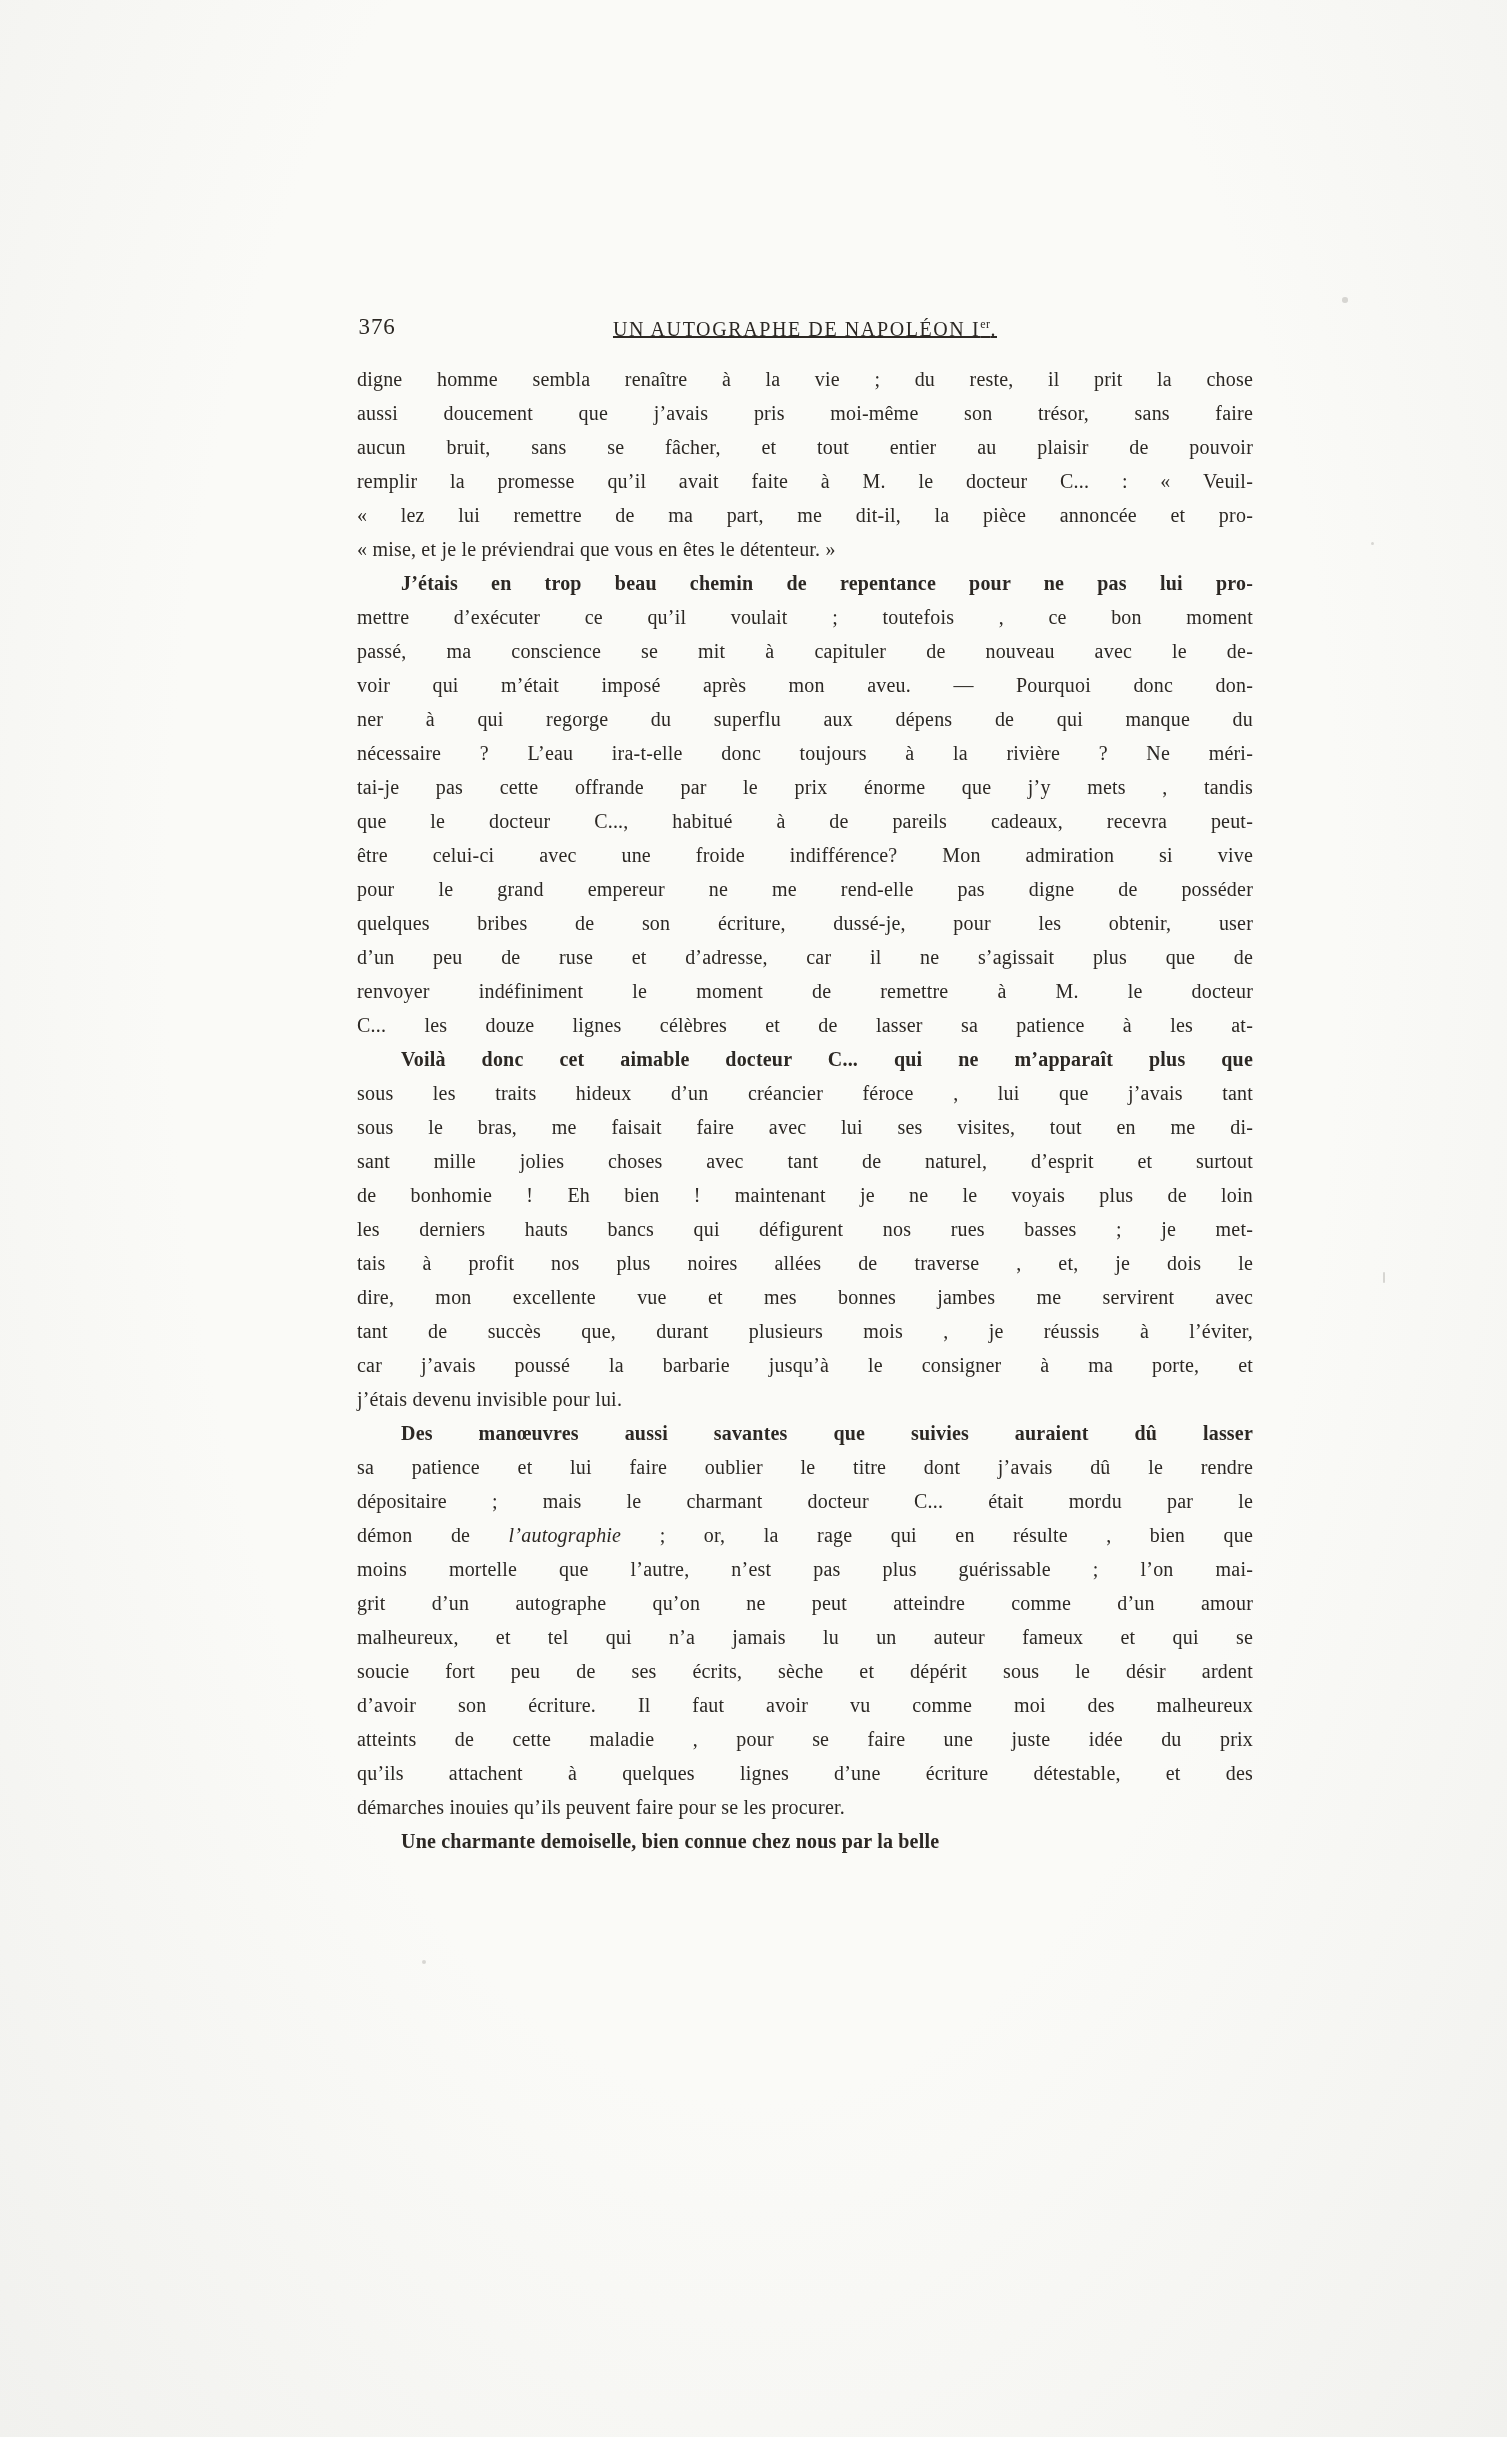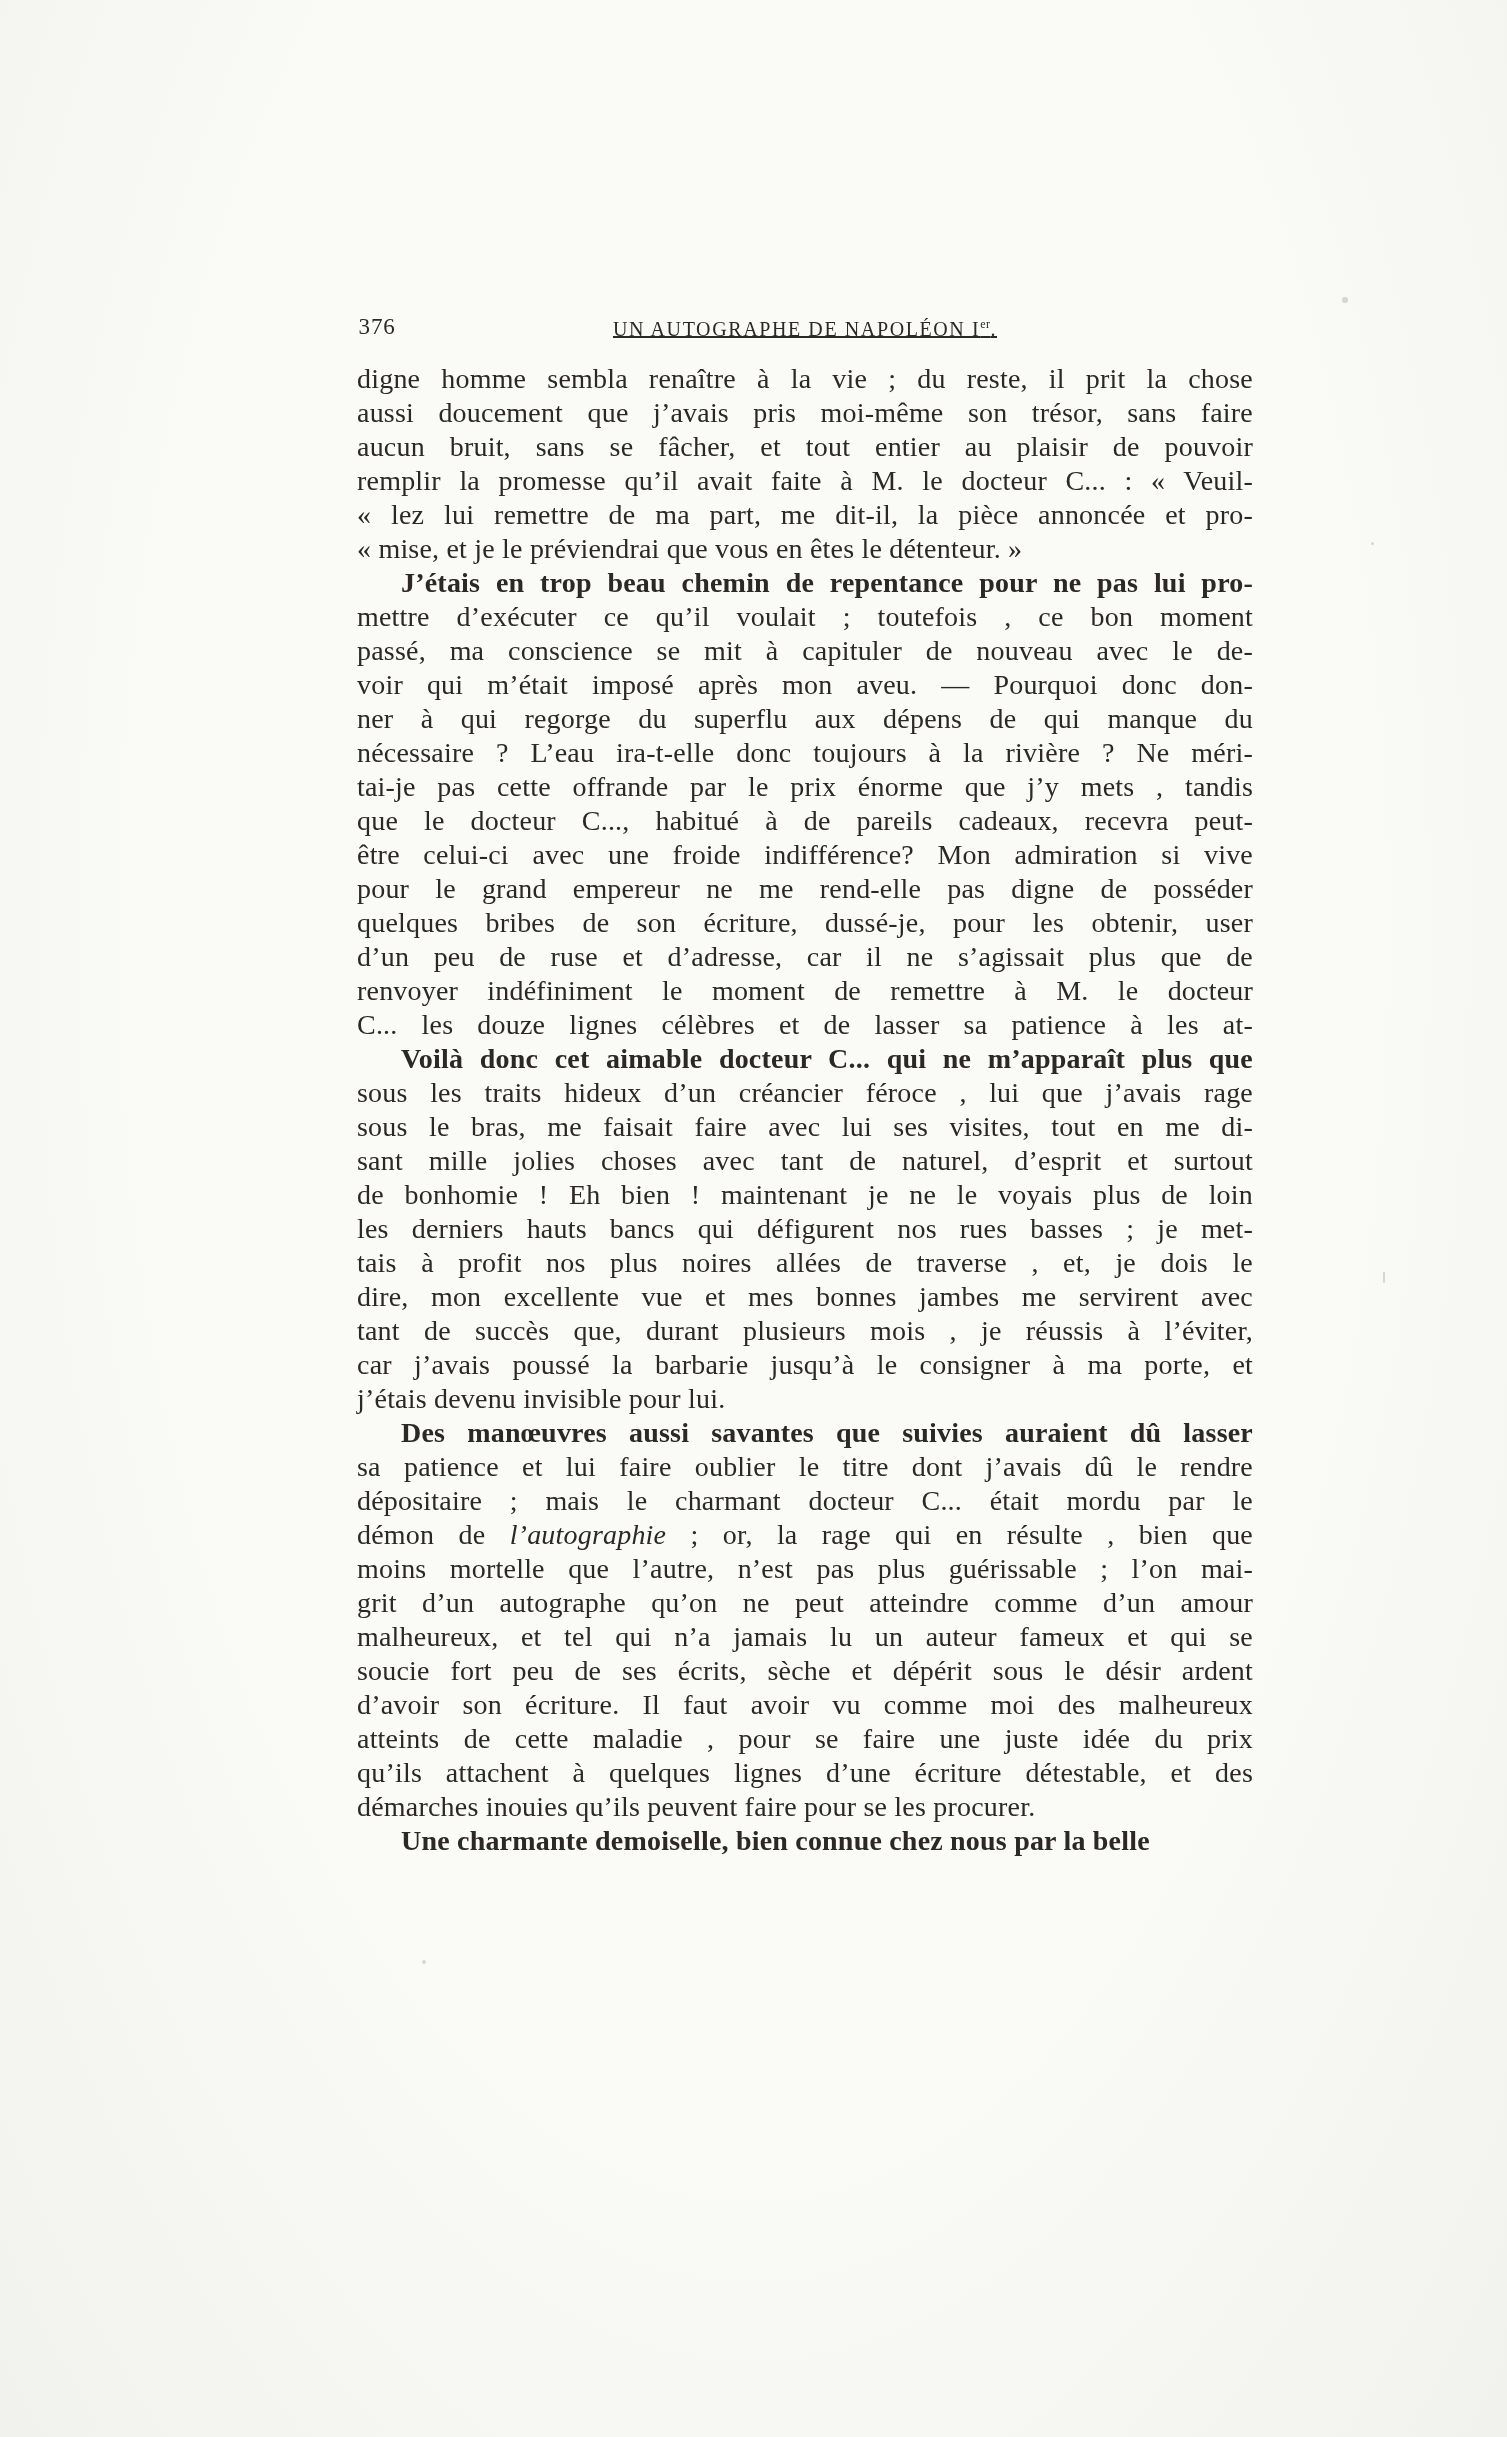--- a/index.html
+++ b/index.html
@@ -42,21 +42,21 @@
     padding-top: 5.6px;
     text-decoration: underline;
   }
   .running-title sup {
     font-size: 60%;
     letter-spacing: 0.4px;
   }
   .text-block p {
     margin: 0;
     padding: 0;
-    font-size: 28px;
+    font-size: 20px;
     line-height: 34px;
     letter-spacing: 0.2px;
   }
   .line {
     display: block;
     text-align: justify;
     text-align-last: justify;
   }
   .line.last {
     text-align: left;
@@ -107,21 +107,21 @@
           <span class="line"><span>que le docteur C..., habitué à de pareils cadeaux, recevra peut-</span></span>
           <span class="line"><span>être celui-ci avec une froide indifférence? Mon admiration si vive</span></span>
           <span class="line"><span>pour le grand empereur ne me rend-elle pas digne de posséder</span></span>
           <span class="line"><span>quelques bribes de son écriture, dussé-je, pour les obtenir, user</span></span>
           <span class="line"><span>d’un peu de ruse et d’adresse, car il ne s’agissait plus que de</span></span>
           <span class="line"><span>renvoyer indéfiniment le moment de remettre à M. le docteur</span></span>
           <span class="line"><span>C... les douze lignes célèbres et de lasser sa patience à les at-</span></span>
         </p>
         <p class="para indent">
           <span class="line"><span>Voilà donc cet aimable docteur C... qui ne m’apparaît plus que</span></span>
-          <span class="line"><span>sous les traits hideux d’un créancier féroce , lui que j’avais rage</span></span>
+          <span class="line"><span>sous les traits hideux d’un créancier féroce , lui que j’avais tant</span></span>
           <span class="line"><span>sous le bras, me faisait faire avec lui ses visites, tout en me di-</span></span>
           <span class="line"><span>sant mille jolies choses avec tant de naturel, d’esprit et surtout</span></span>
           <span class="line"><span>de bonhomie ! Eh bien ! maintenant je ne le voyais plus de loin</span></span>
           <span class="line"><span>les derniers hauts bancs qui défigurent nos rues basses ; je met-</span></span>
           <span class="line"><span>tais à profit nos plus noires allées de traverse , et, je dois le</span></span>
           <span class="line"><span>dire, mon excellente vue et mes bonnes jambes me servirent avec</span></span>
           <span class="line"><span>tant de succès que, durant plusieurs mois , je réussis à l’éviter,</span></span>
           <span class="line"><span>car j’avais poussé la barbarie jusqu’à le consigner à ma porte, et</span></span>
           <span class="line last"><span>j’étais devenu invisible pour lui.</span></span>
         </p>

